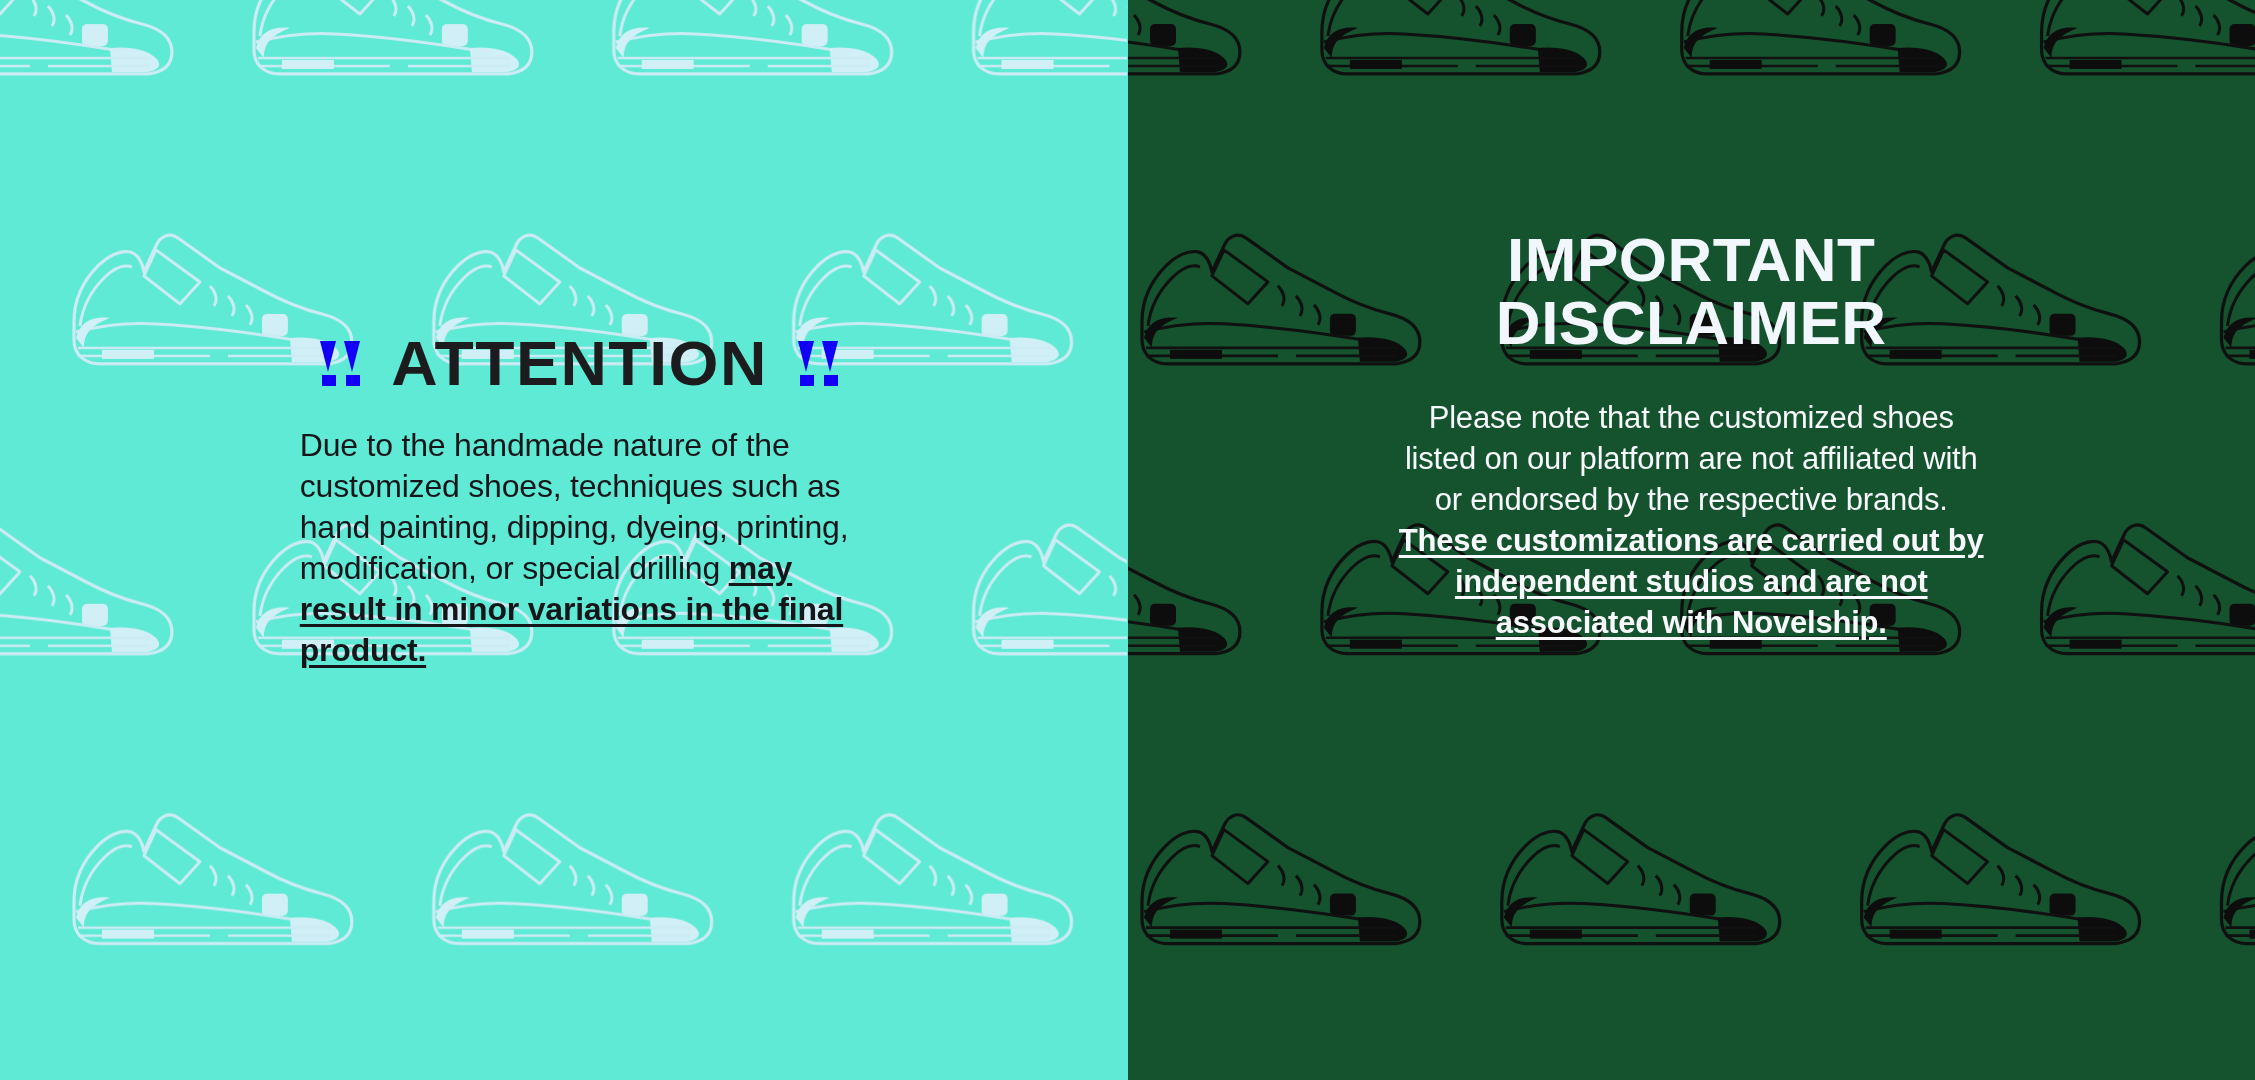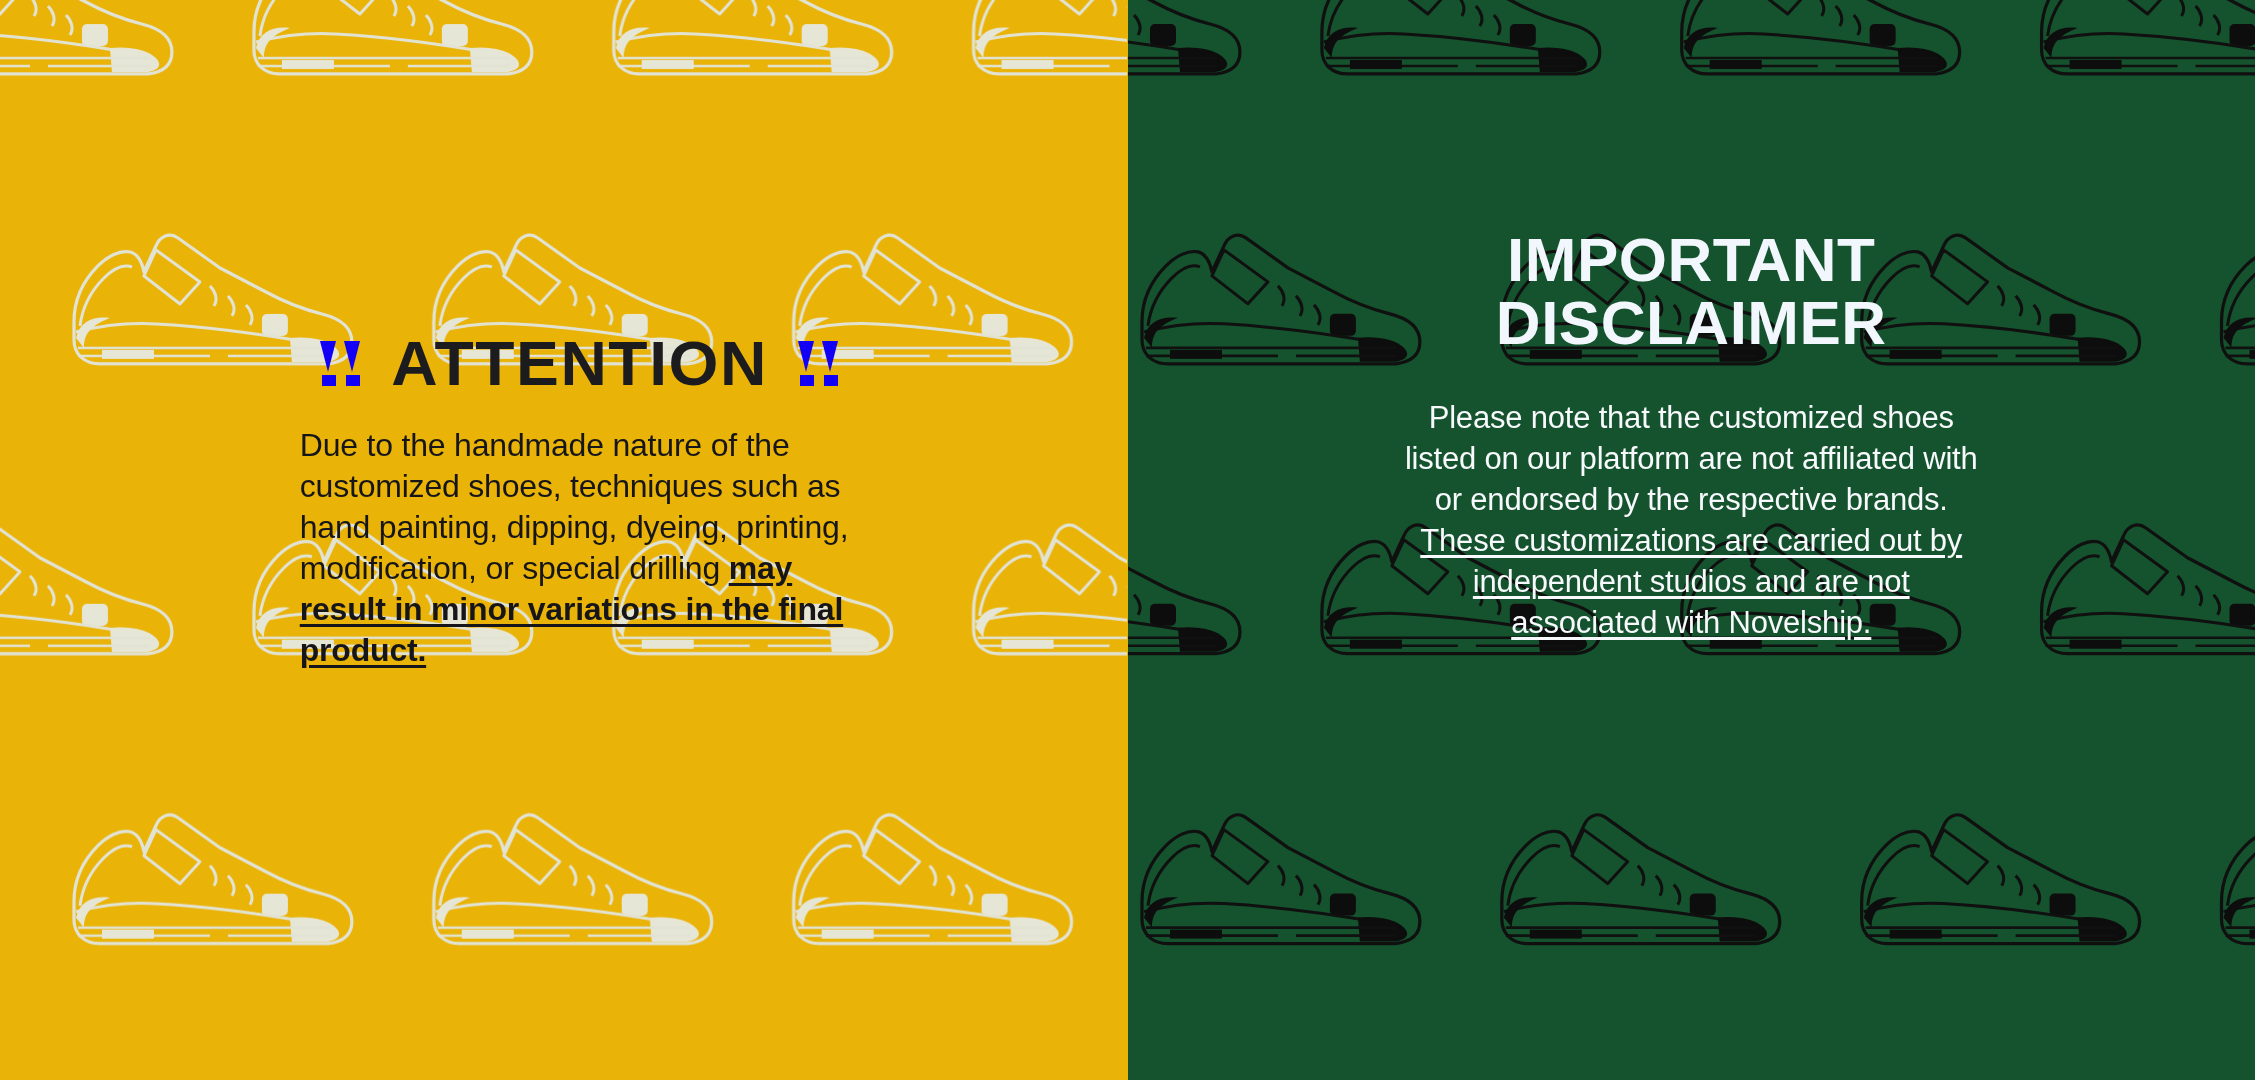--- a/index.html
+++ b/index.html
@@ -32,21 +32,21 @@
   .panel-inner {
     position:relative;
     z-index:2;
     width:100%;
     display:flex;
     flex-direction:column;
     align-items:center;
   }
 
   
-  #panel-attention { background:#eab308;padding-left:32px; }
+  #panel-attention { background:#5eead4;padding-left:32px; }
   #panel-attention .panel-inner { padding-top:332px; }
 
   .attention-heading {
     display:flex;
     align-items:center;
     justify-content:center;
     gap:34px;
     white-space:nowrap;
   }
   .attention-heading .word {
@@ -118,21 +118,21 @@
     margin-top:44px;
     width:585px;
     text-align:center;
     font-size:31px;
     line-height:1.32;
     color:#f7f9fc;
     letter-spacing:-0.2px;
     font-stretch:condensed;
   }
   .disclaimer-body .em {
-    font-weight:400;
+    font-weight:700;
     text-decoration:underline;
     text-underline-offset:4px;
     text-decoration-thickness:2.5px;
   }
 </style>
 </head>
 <body>
 
 <div id="banner">
 

